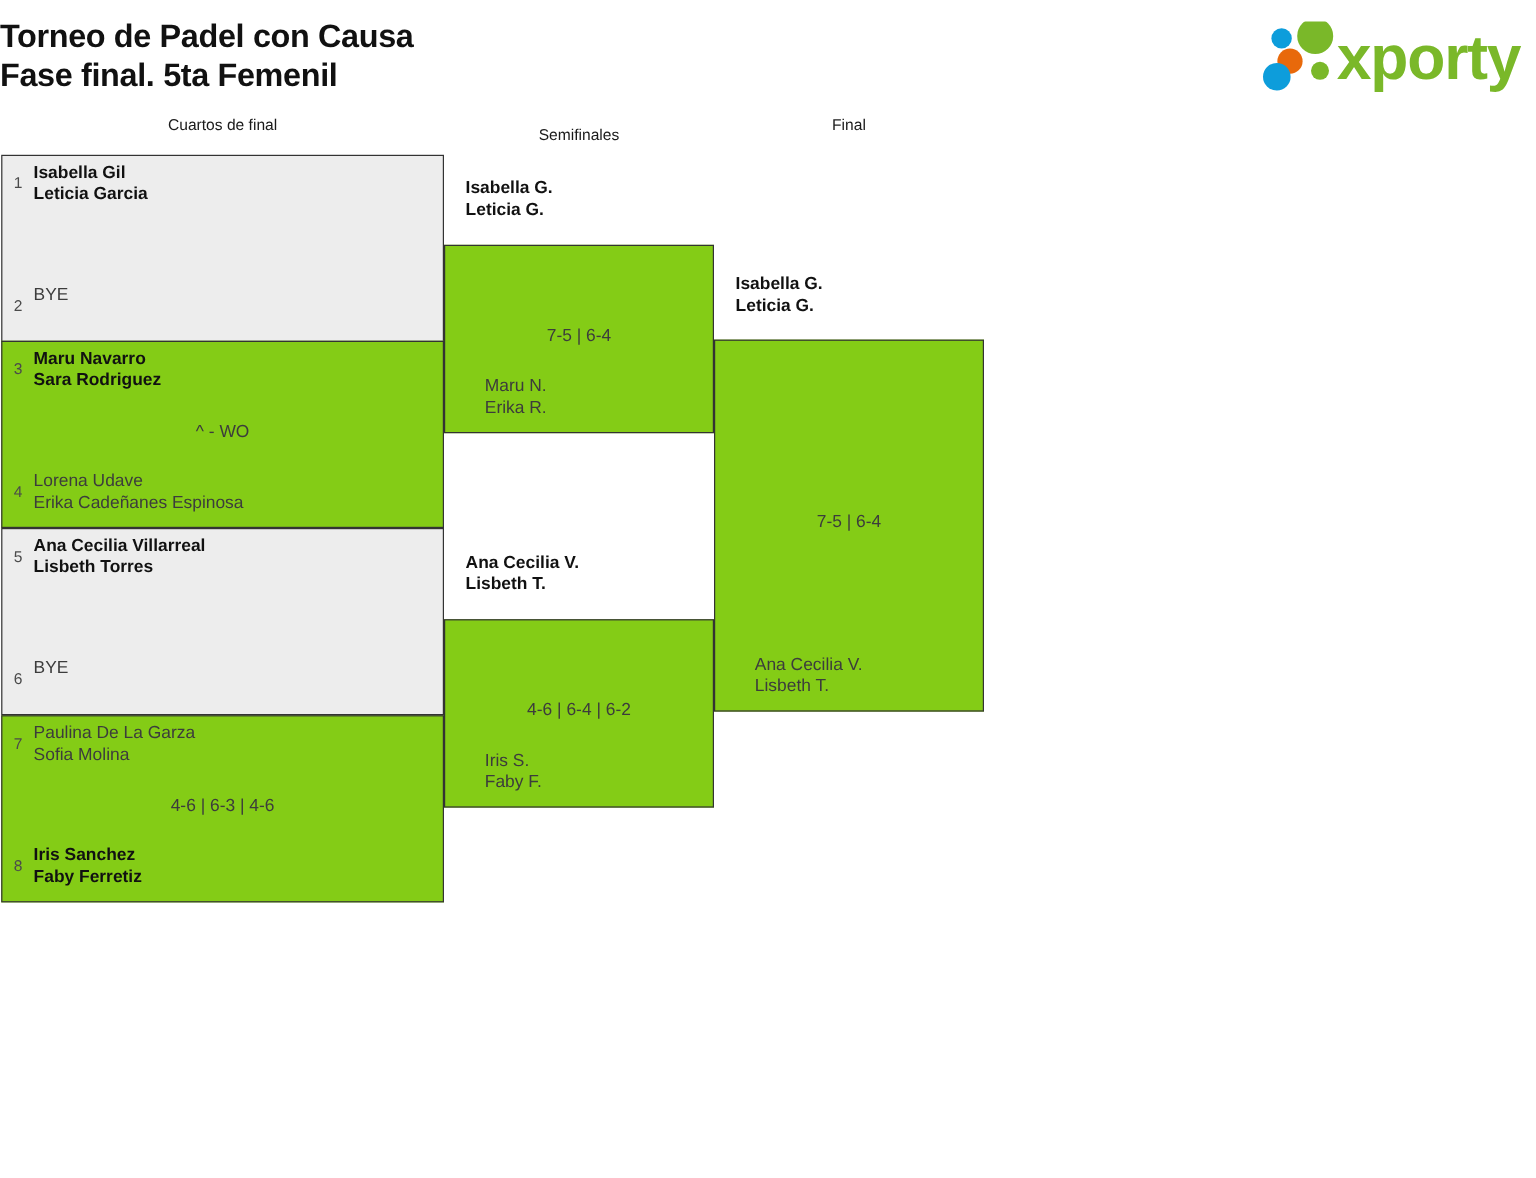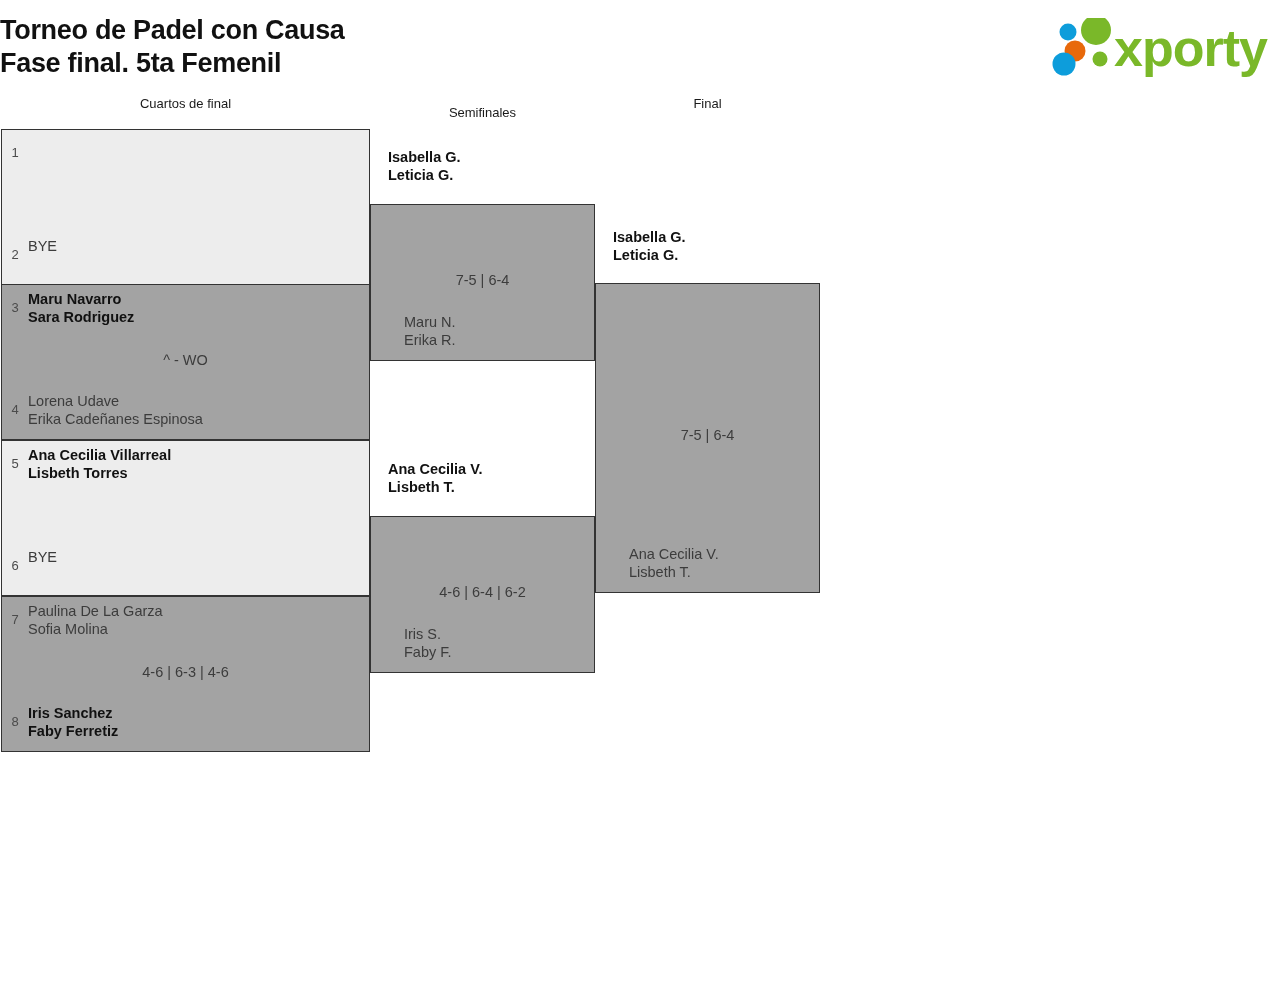--- a/index.html
+++ b/index.html
@@ -51,21 +51,21 @@
 
   
   #bracket {
     position: absolute; left: 0; top: 0;
     width: 1280px; height: 982px;
   }
 
   .match {
     position: absolute;
     border: 1px solid #333333;
-    background: #a3a3a3;
+    background: #84cc16;
   }
   .match.shaded { background: #ededed; }
 
   .slot {
     position: absolute;
     left: 0; width: 100%;
     display: flex;
     align-items: flex-start;
   }
   .slot-top    { top: 0; }
@@ -158,20 +158,24 @@
 
 <div class="round-header" id="rh-0">Cuartos de final</div>
 <div class="round-header" id="rh-1">Semifinales</div>
 <div class="round-header" id="rh-2">Final</div>
 
 <div id="bracket">
 
   <div class="match qf shaded" style="top:129px;">
     <div class="slot slot-top">
       <div class="seed">1</div>
+      <div class="names winner">
+        <span class="nm">Isabella Gil</span>
+        <span class="nm">Leticia Garcia</span>
+      </div>
     </div>
     <div class="score"></div>
     <div class="slot slot-bottom">
       <div class="seed">2</div>
       <div class="names">
         <span class="nm">BYE</span>
       </div>
     </div>
   </div>
 

